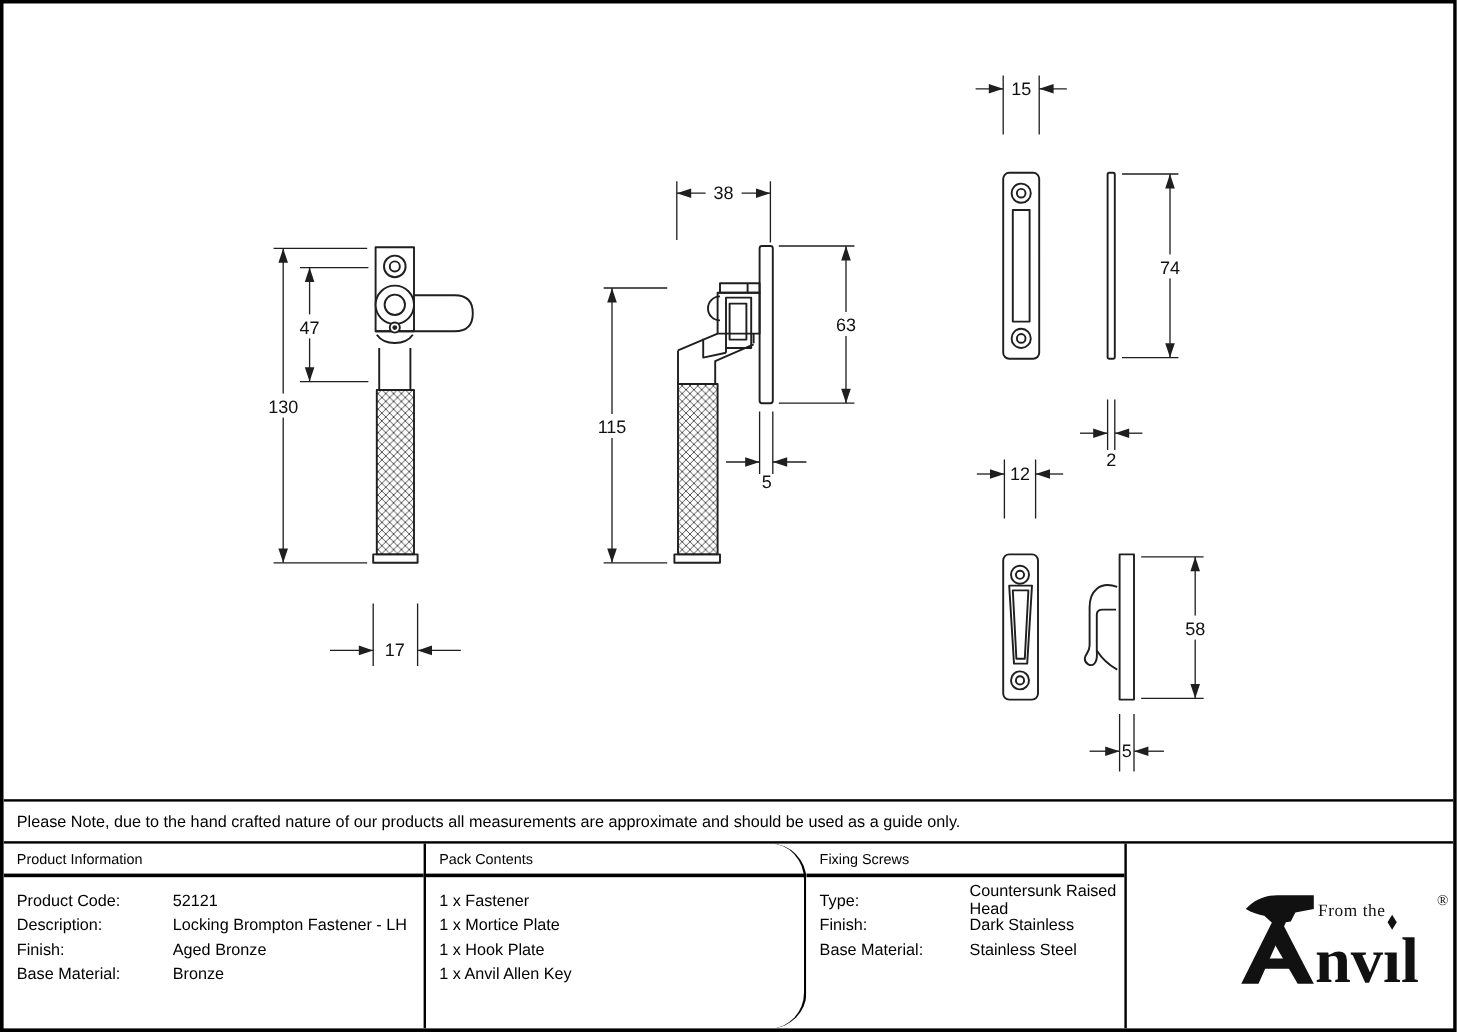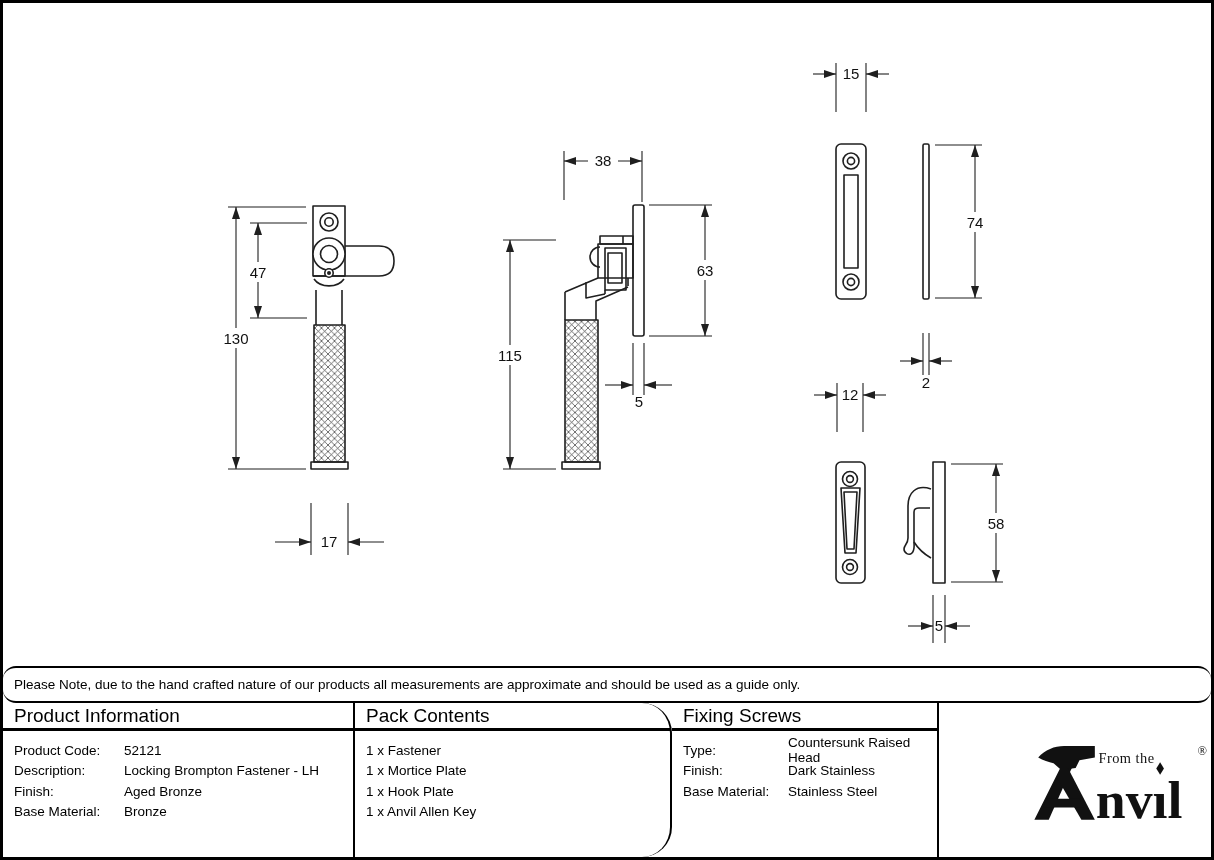--- a/index.html
+++ b/index.html
@@ -5,35 +5,35 @@
   html,body{margin:0;padding:0;background:#e8e8e8;}
   .page{
     position:relative;width:1214px;height:860px;background:#fff;
     border:3px solid #000;box-sizing:border-box;
     font-family:"Liberation Sans",sans-serif;color:#000;overflow:hidden;
   }
   .drawing-area{position:absolute;left:0;top:0;width:1208px;height:663px;background:#fff;}
   .note-row{
     position:absolute;left:0;top:663px;width:1208px;height:37px;
     border-top:2px solid #000;border-bottom:2px solid #000;box-sizing:border-box;
-    display:flex;align-items:center;padding-left:11px;font-size:13.5px;border-radius:13px;
+    display:flex;align-items:center;padding-left:11px;font-size:13.5px;
   }
   .info-table{position:absolute;left:0;top:700px;width:1208px;height:154px;display:flex;}
   .col{box-sizing:border-box;height:100%;}
   .col-sep{border-right:2px solid #000;}
   .col1{width:352px;}
   .col2{width:317px;border-radius:30px;}
   .col3{width:267px;}
   .col4{flex:1;display:flex;align-items:center;justify-content:flex-end;}
   .col-header{
     height:28px;border-bottom:3px solid #000;box-sizing:border-box;
-    display:flex;align-items:center;padding-left:11px;font-size:19px;
+    display:flex;align-items:center;padding-left:11px;font-size:12px;
   }
   .col-body{padding:9px 0 0 11px;font-size:13.5px;}
-  .kv{display:flex;height:20.5px;align-items:center;}
+  .kv{display:flex;height:20.5px;align-items:center;gap:20px;}
   .kv .k{width:110px;flex:none;}
   .col3 .kv .k{width:105px;}
   .list-line{height:20.5px;display:flex;align-items:center;}
   .dim{font:15px "Liberation Sans",sans-serif;fill:#111;text-anchor:middle;}
   .logo-brand{font:bold 56px "Liberation Serif",serif;fill:#111;}
   .logo-small{font:15px "Liberation Serif",serif;fill:#111;letter-spacing:0.5px;}
   .logo-reg{font:13px "Liberation Serif",serif;fill:#111;}
 </style>
 </head>
 <body>

